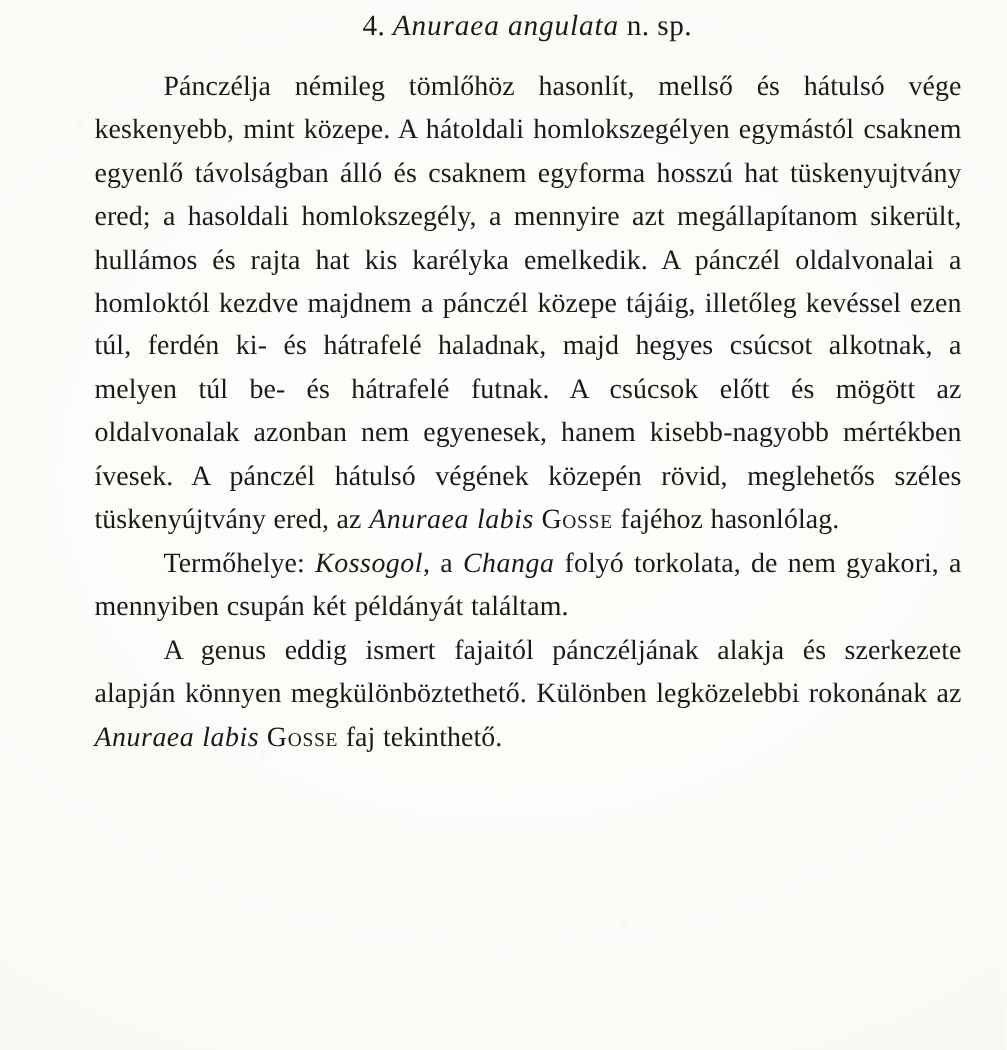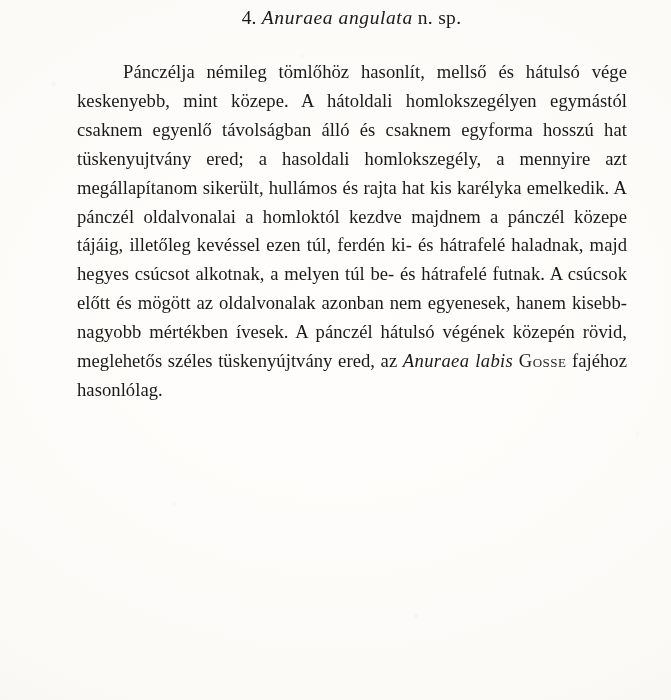--- a/index.html
+++ b/index.html
@@ -70,21 +70,21 @@
     font-size: 18.6px;
     line-height: 28.9px;
     text-align: justify;
     text-align-last: left;
     letter-spacing: 0.05px;
     word-spacing: 0.4px;
     hyphens: manual;
   }
 
   .para {
-    margin: 14px;
+    margin: 0;
     text-indent: 46px;
     text-align: justify;
     text-align-last: left;
   }
 
   i, .ital {
     font-style: italic;
     letter-spacing: 0.35px;
   }
 
@@ -108,16 +108,18 @@
     <span class="sciname">Anuraea angulata</span>
     <span class="rank">n. sp.</span>
   </div>
 
   <div class="body-text">
 
     <p class="para"><span>Pánczélja némileg tömlőhöz hasonlít, mellső és hátulsó vége keskenyebb, mint közepe. A hátoldali homlokszegélyen egymástól csaknem egyenlő távolságban álló és csaknem egyforma hosszú hat tüskenyujtvány ered; a hasoldali homlokszegély, a mennyire azt megállapítanom sikerült, hullámos és rajta hat kis karélyka emelkedik. A pánczél oldalvonalai a homloktól kezdve majdnem a pánczél közepe tájáig, illetőleg kevéssel ezen túl, ferdén ki- és hátrafelé haladnak, majd hegyes csúcsot alkotnak, a melyen túl be- és hátrafelé futnak. A csúcsok előtt és mögött az oldalvonalak azonban nem egyenesek, hanem kisebb-nagyobb mértékben ívesek. A pánczél hátulsó végének közepén rövid, meglehetős széles tüskenyújtvány ered, az </span><i>Anuraea labis</i><span>&nbsp;</span><span class="smallcaps">Gosse</span><span> fajéhoz hasonlólag.</span></p>
 
 
 
+    <p class="para"><span>Termőhelye: </span><i>Kossogol</i><span>, a </span><i>Changa</i><span> folyó torkolata, de nem gyakori, a mennyiben csupán két példányát találtam.</span></p>
 
+    <p class="para"><span>A genus eddig ismert fajaitól pánczéljának alakja és szerkezete alapján könnyen megkülönböztethető. Különben legközelebbi rokonának az </span><i>Anuraea labis</i><span>&nbsp;</span><span class="smallcaps">Gosse</span><span> faj tekinthető.</span></p>
 
   </div>
 </div>
 
 </body></html>

